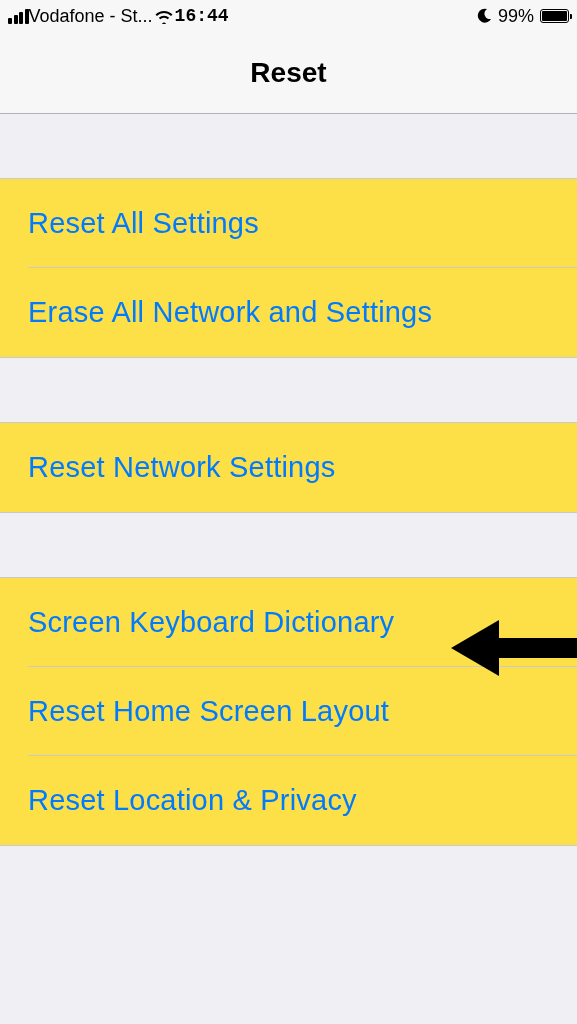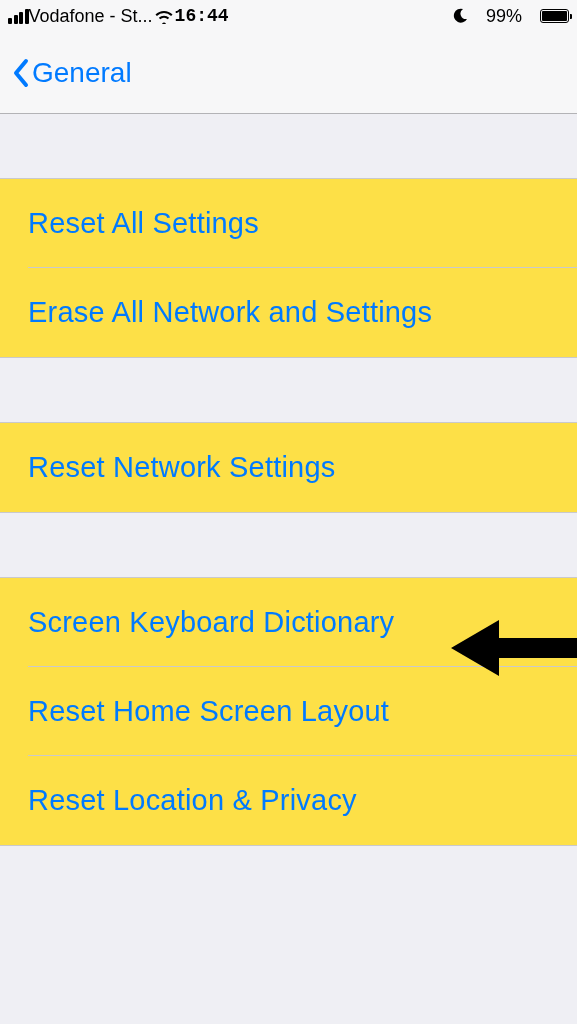--- a/index.html
+++ b/index.html
@@ -29,21 +29,21 @@
       font-weight: 400;
       color: #000;
     }
     .status-left {
       display: flex;
       align-items: center;
     }
     .status-right {
       display: flex;
       align-items: center;
-      gap: 18px;
+      gap: 6px;
     }
     .signal-bars {
       display: flex;
       align-items: flex-end;
       gap: 1.5px;
     }
     .signal-bars span {
       width: 4px;
       background: #000;
       border-radius: 1px;
@@ -175,28 +175,21 @@
       </svg>
     </span>
     <span class="battery-pct">99%</span>
     <div class="battery">
       <div class="battery-fill"></div>
     </div>
   </div>
 </div>
 
 <div class="nav-bar">
-  <div class="back-button">
-    <span class="back-chevron">
-      <svg width="18" height="32" viewBox="0 0 18 32">
-        <polyline points="14,4 4,16 14,28" fill="none" stroke="#007aff" stroke-width="4" stroke-linecap="round" stroke-linejoin="round"></polyline>
-      </svg>
-    </span>
-    <span>General</span>
-  </div>
+  <div class="nav-title">Reset</div>
 </div>
 
 <div class="content">
 
   <div class="section-gap"></div>
 
   <div class="section">
     <div class="row separator">
       <span>Reset All Settings</span>
     </div>

